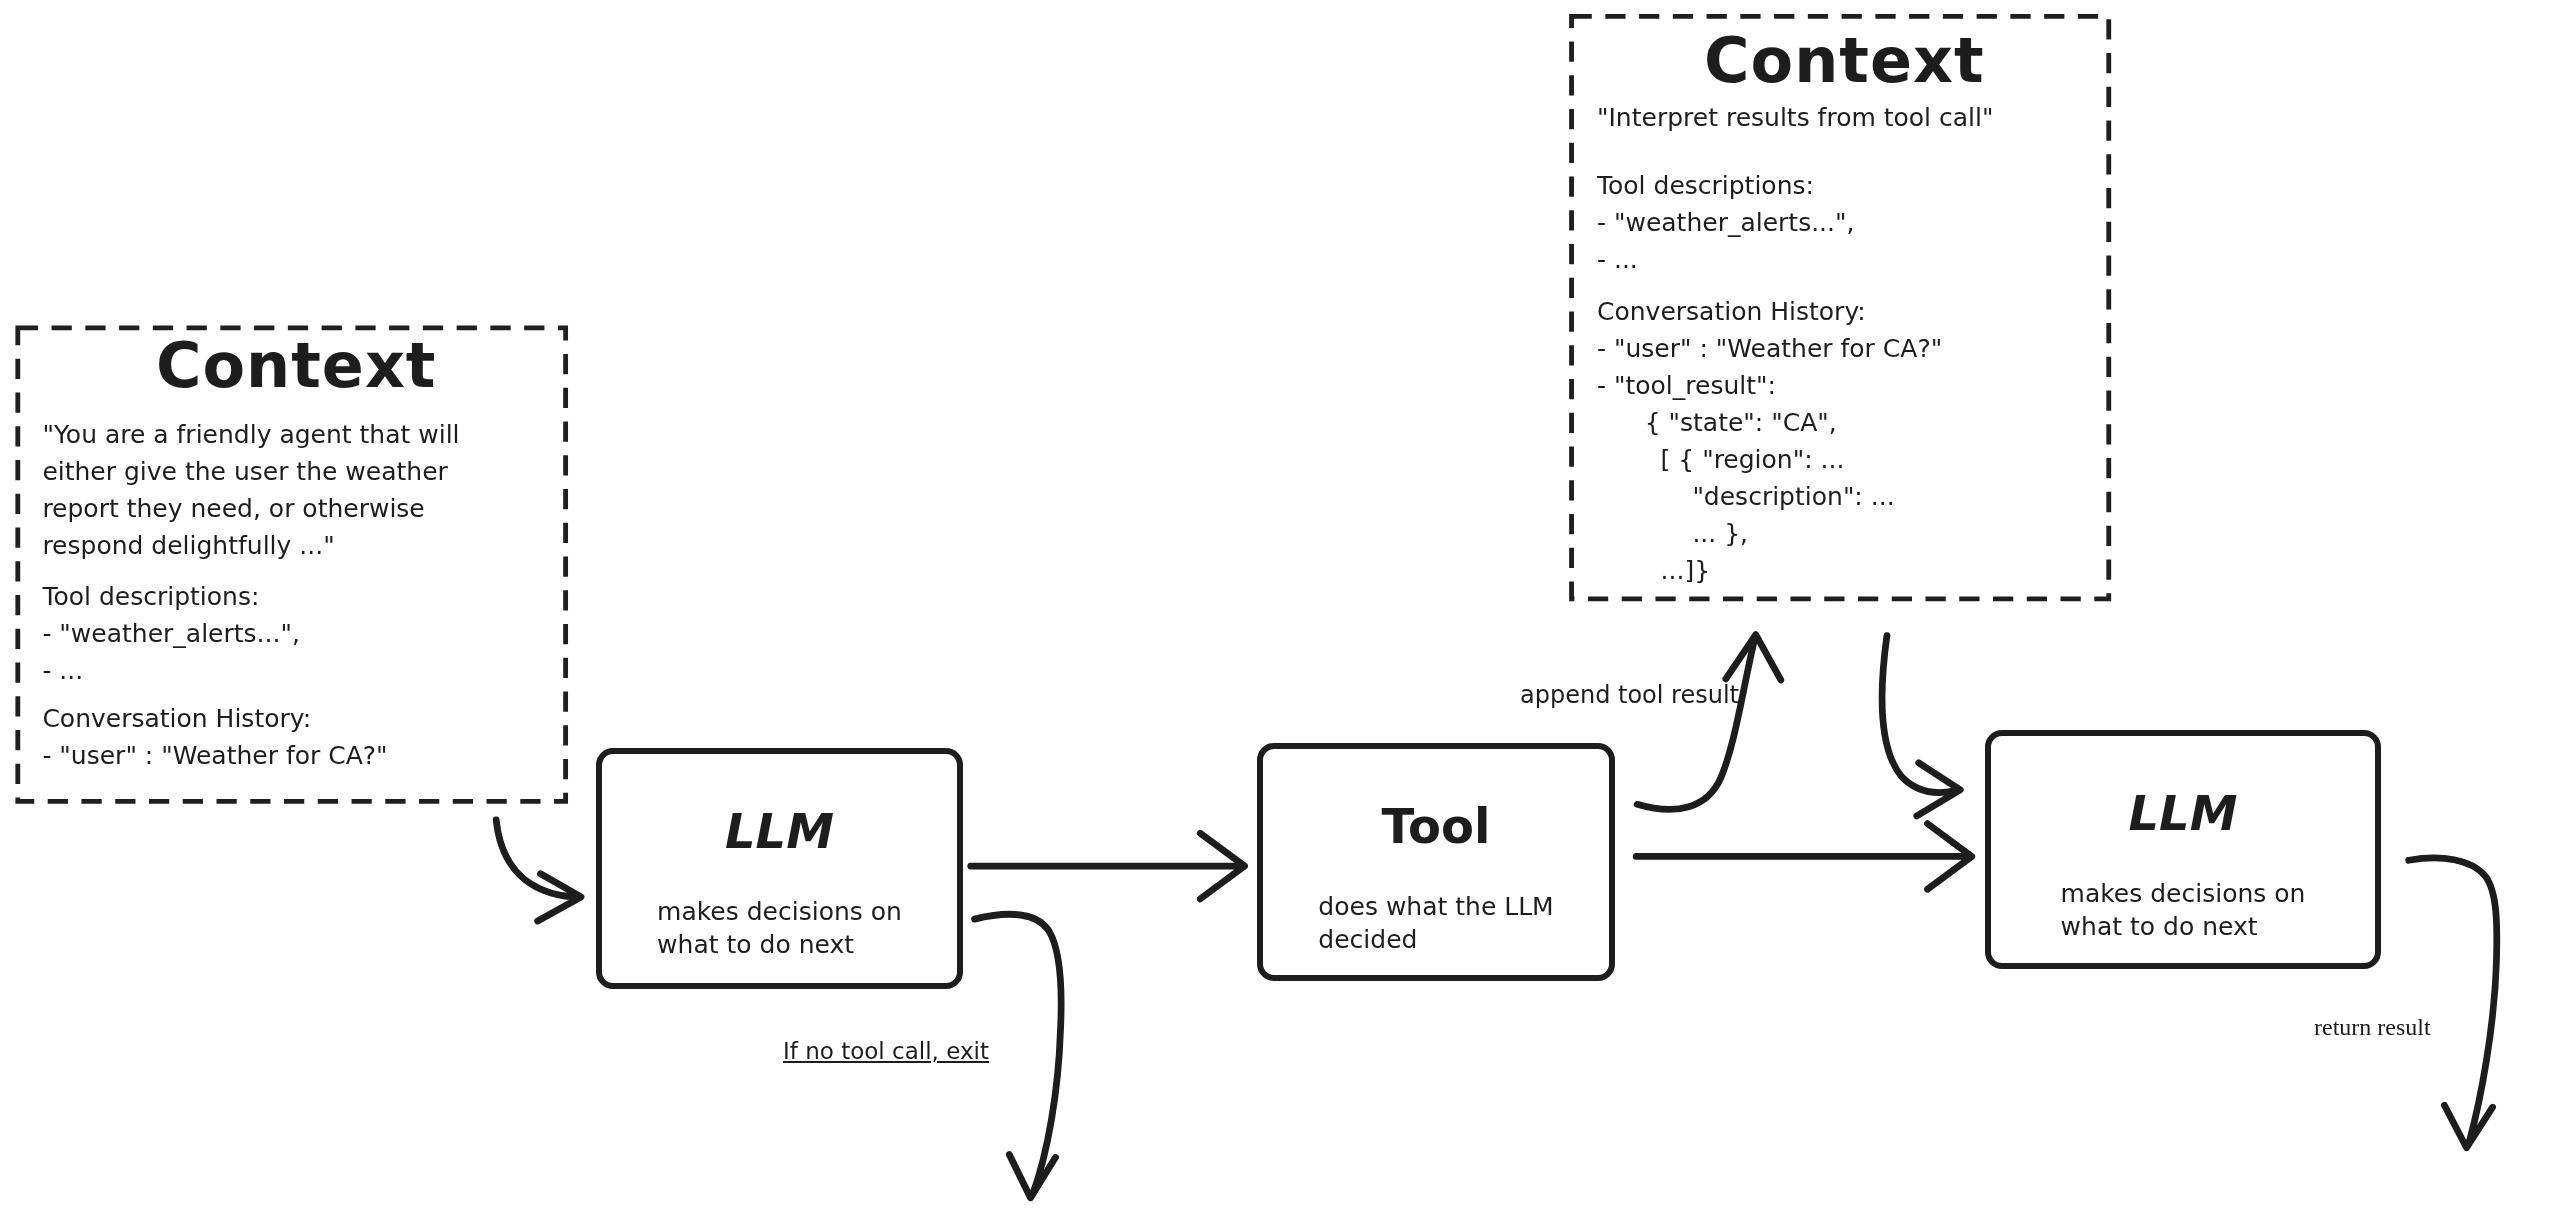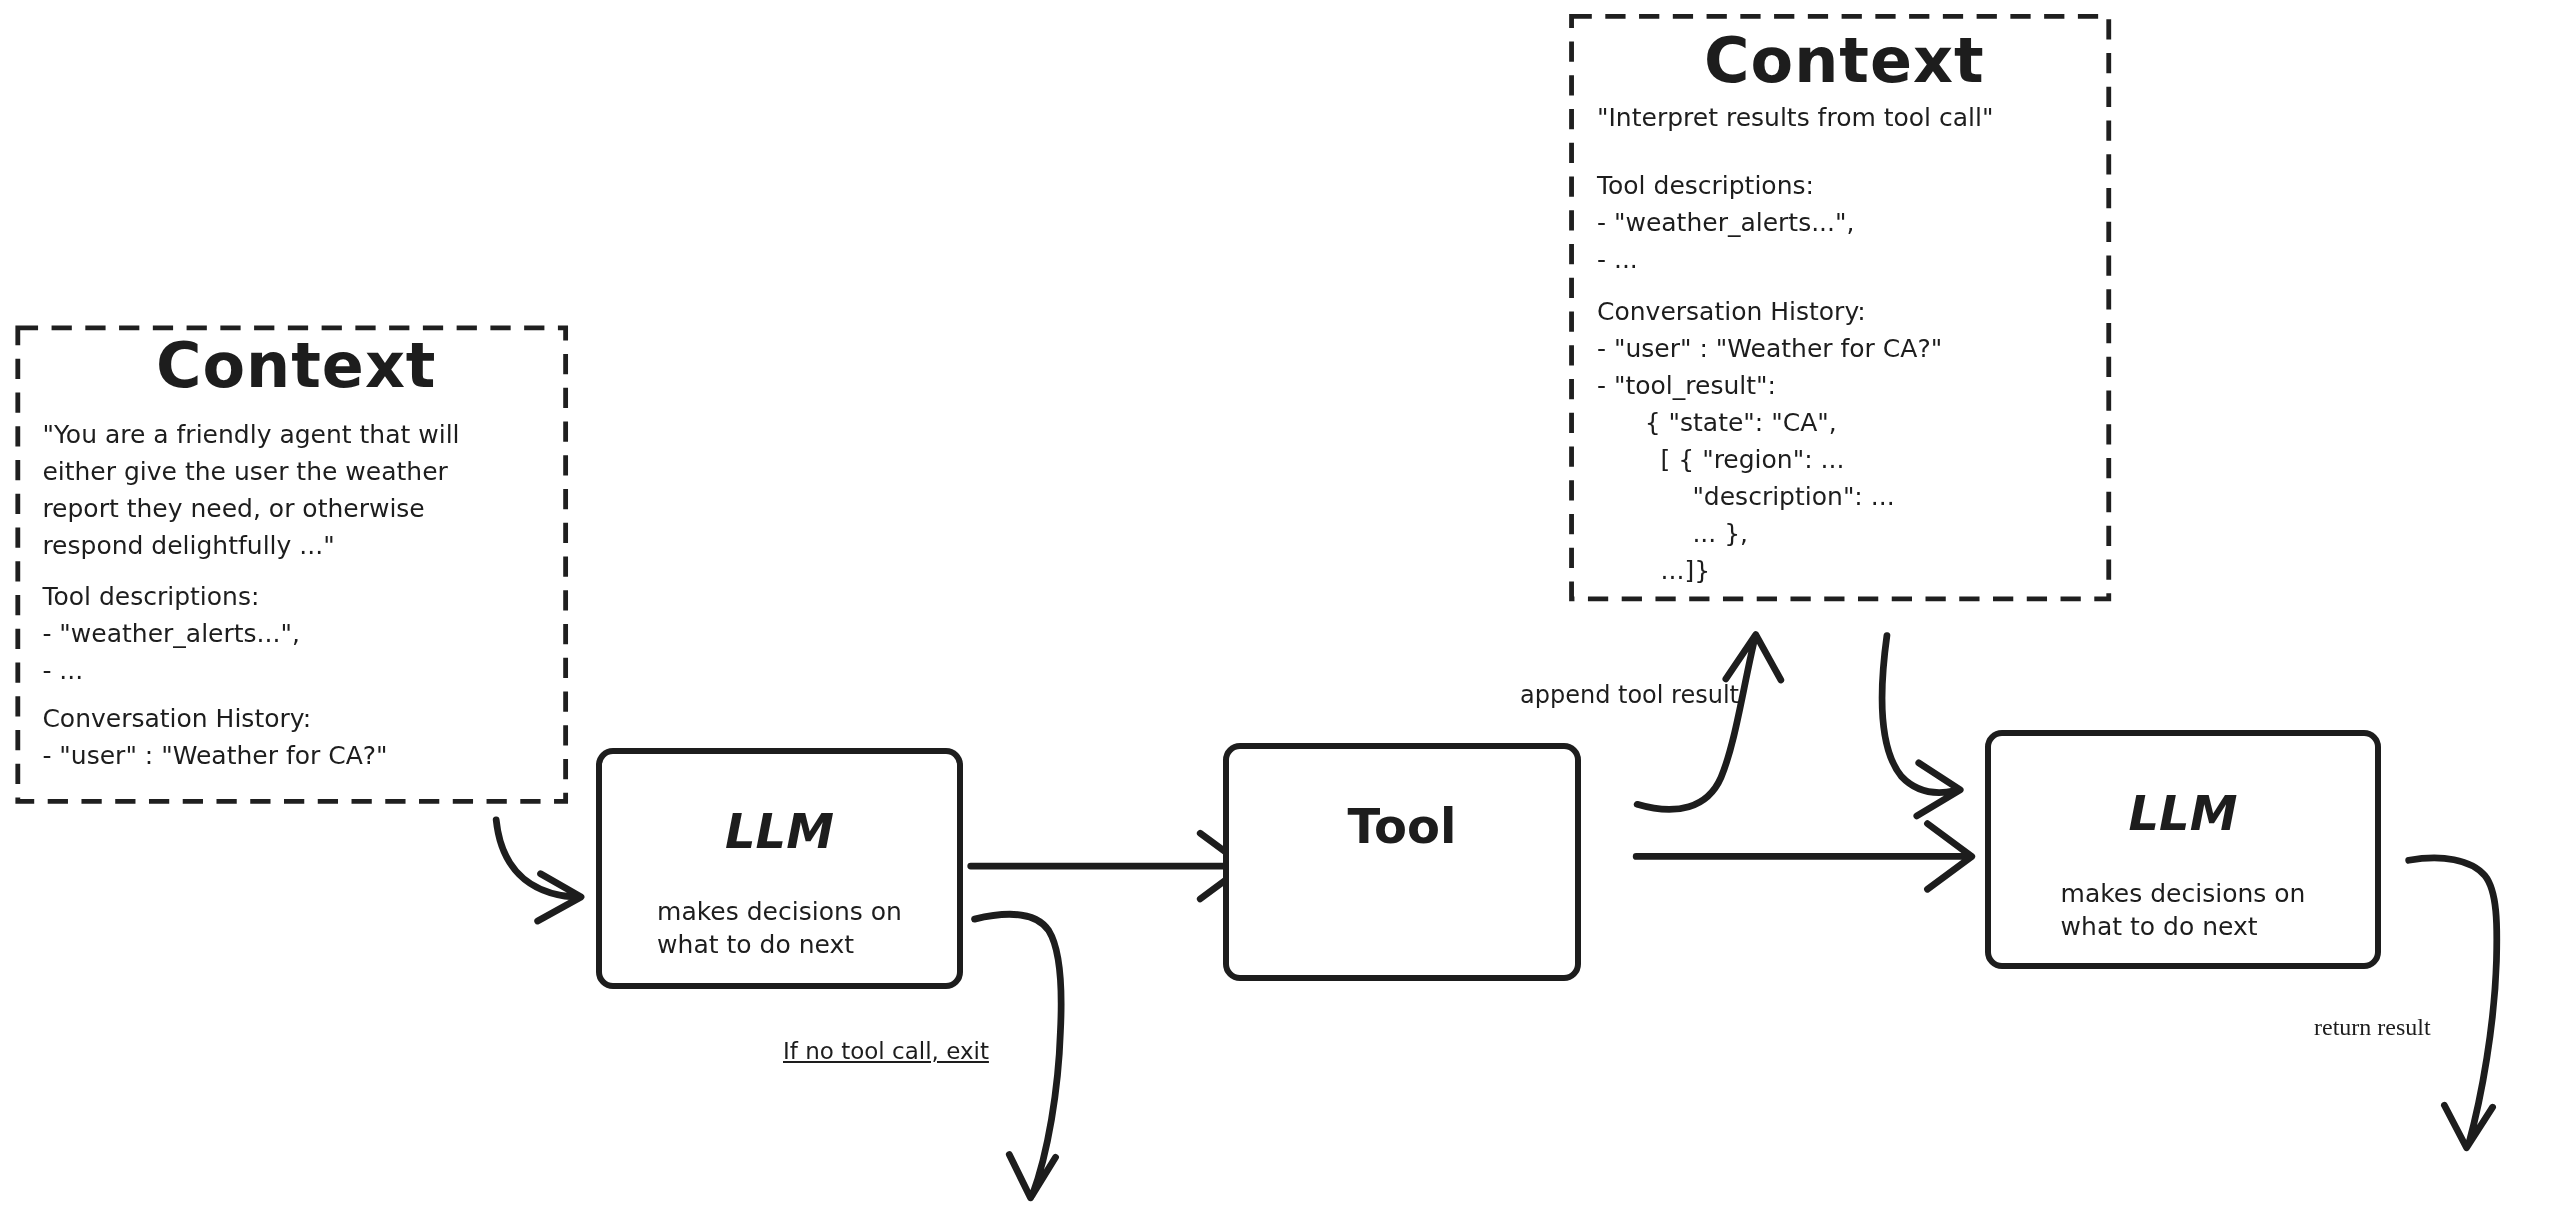--- a/index.html
+++ b/index.html
@@ -75,21 +75,21 @@
   }
   .node-title.italic { font-style: italic; }
   .node-sub-wrap { width: max-content; margin: 37px auto 0 auto; }
   .node-sub {
     font-size: 25px;
     line-height: 33px;
     white-space: pre-wrap;
     text-align: left;
   }
   .node-llm1 { left: 596px; top: 748px; width: 367px; height: 241px; }
-  .node-tool { left: 1223px; top: 743px; width: 358px; height: 238px; }
+  .node-tool { left: 1257px; top: 743px; width: 358px; height: 238px; }
   .node-llm2 { left: 1985px; top: 730px; width: 396px; height: 239px; }
 
   .float-label {
     position: absolute;
     font-size: 24px;
     white-space: nowrap;
   }
   .label-append { left: 1520px; top: 681px; text-align: center; }
   .label-exit   { left: 783px;  top: 1038px; font-size: 23px; text-decoration: underline; }
   .label-return { left: 2314px; top: 1014px; font-family: Liberation Serif, serif; }
@@ -145,20 +145,24 @@
   <div class="node node-llm1">
     <div class="node-title italic">LLM</div>
     <div class="node-sub-wrap">
       <div class="node-sub">makes decisions on
 what to do next</div>
     </div>
   </div>
 
   <div class="node node-tool">
     <div class="node-title">Tool</div>
+    <div class="node-sub-wrap">
+      <div class="node-sub">does what the LLM
+decided</div>
+    </div>
   </div>
 
   <div class="node node-llm2">
     <div class="node-title italic">LLM</div>
     <div class="node-sub-wrap">
       <div class="node-sub">makes decisions on
 what to do next</div>
     </div>
   </div>
 

